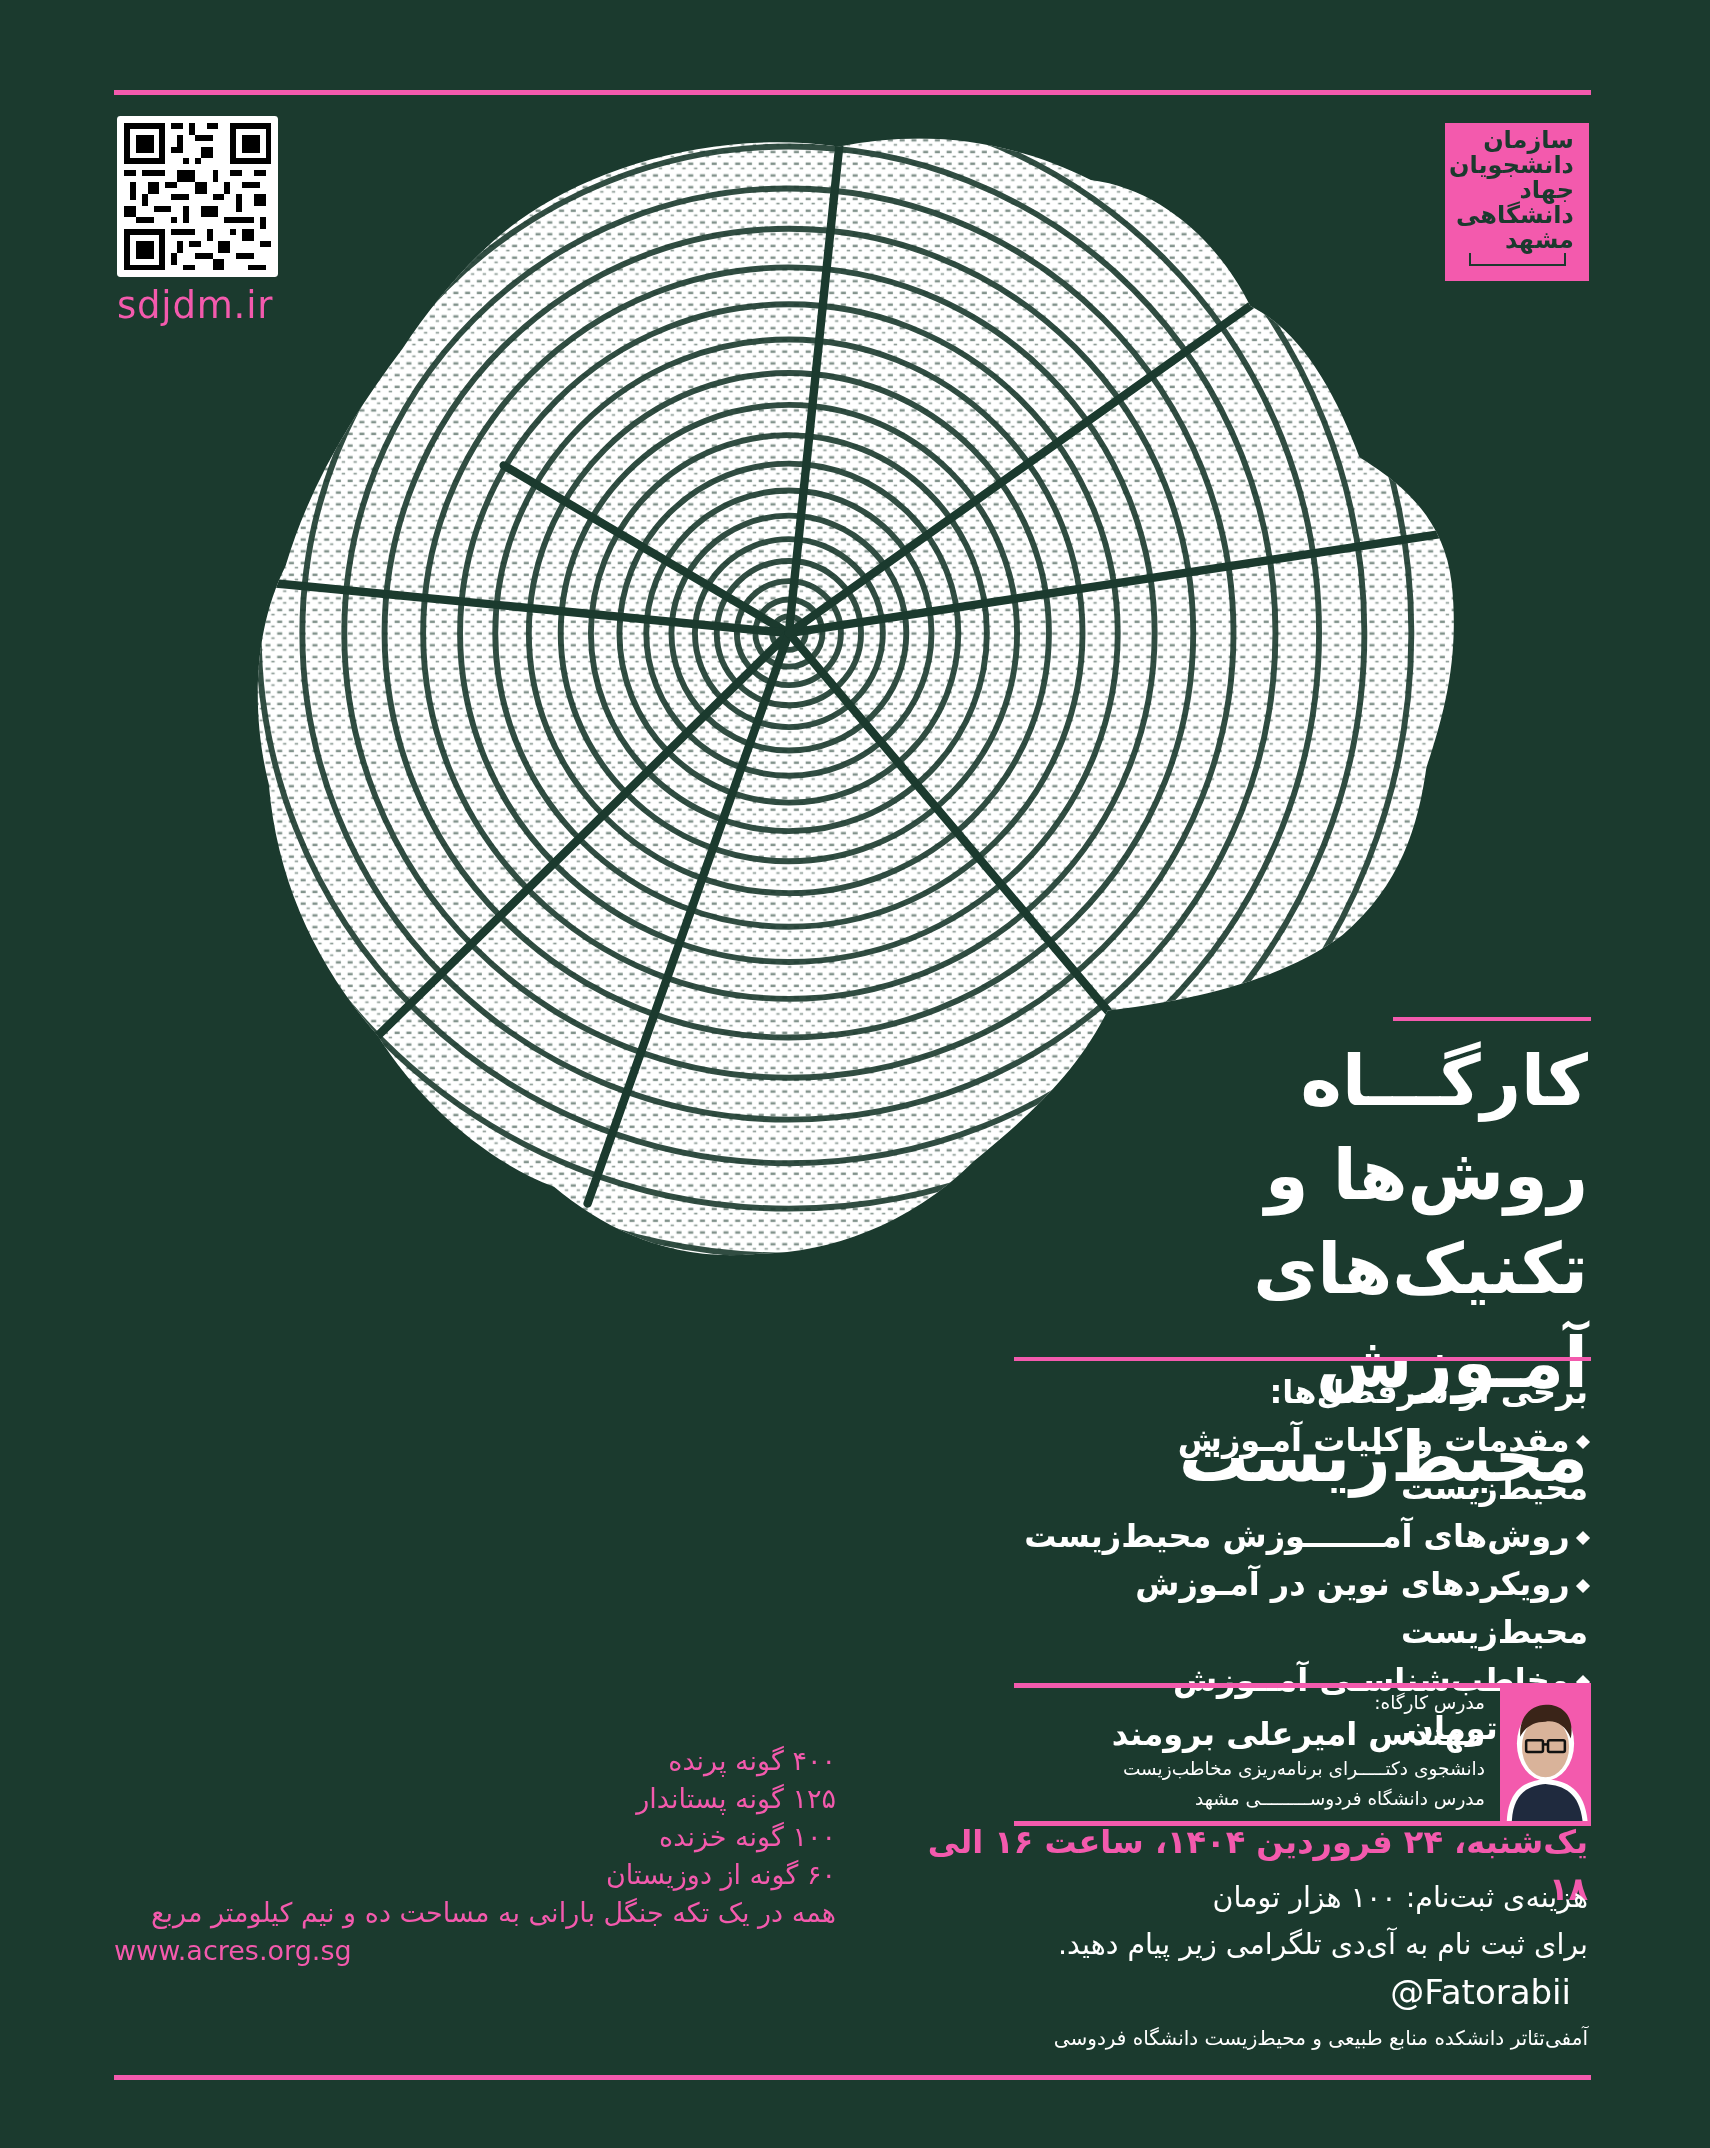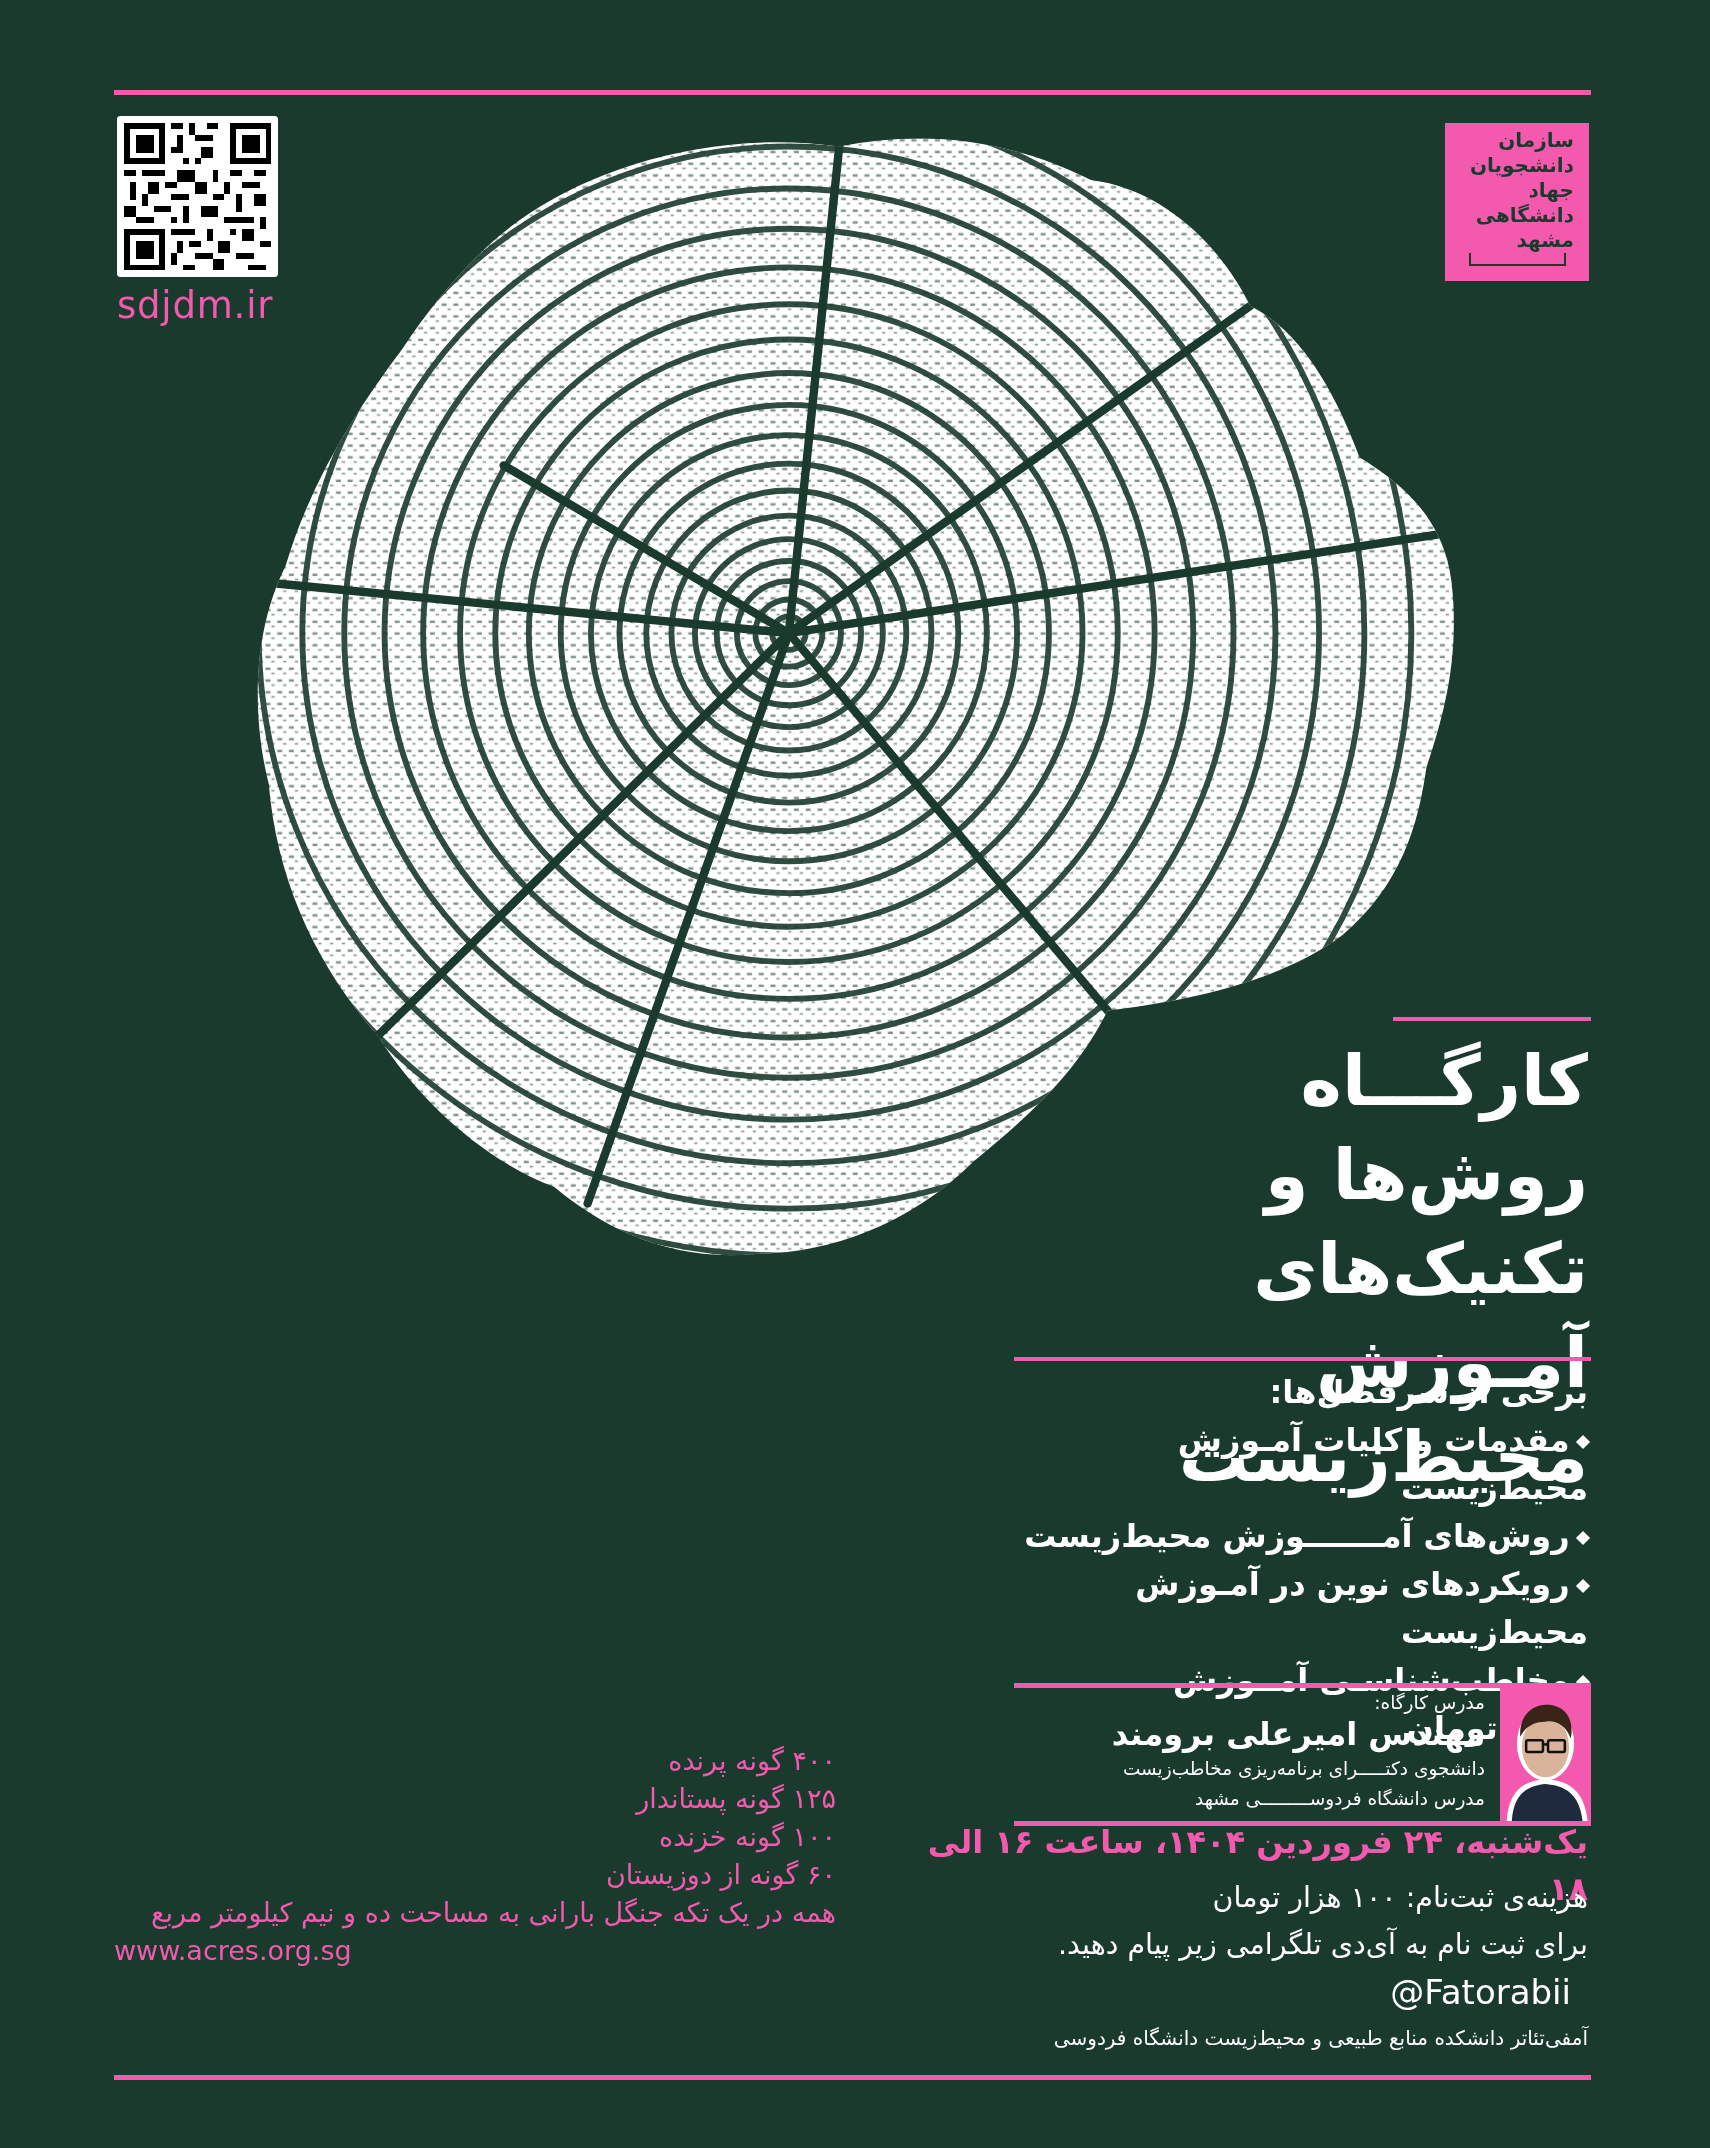--- a/index.html
+++ b/index.html
@@ -19,21 +19,21 @@
     .qr svg { width: 100%; height: 100%; display: block; }
     .site-url { position: absolute; left: 117px; top: 284px; width: 168px;
                 font-family: "DejaVu Sans", sans-serif; font-size: 37px; color: #f35aad; letter-spacing: 0.8px; }
 
     
     .logo { position: absolute; left: 1445px; top: 123px; width: 144px; height: 158px;
             background: #f35aad; box-sizing: border-box; }
     .logo-frame { position: absolute; left: 23.5px; top: 15px; right: 23.5px; bottom: 15px;
                   border: 2.5px solid #1b3a2e; border-top-width: 2.5px; }
     .logo-lines { position: absolute; left: 11.7px; right: 11.7px; top: 5px;
-                  color: #1b3a2e; font-size: 20px; line-height: 25px; font-weight: bold; background: #f35aad; padding: 0 3.4px; }
+                  color: #1b3a2e; font-size: 24px; line-height: 25px; font-weight: bold; background: #f35aad; padding: 0 3.4px; }
 
     
     .tree { position: absolute; left: 252px; top: 113px; width: 1208px; height: 1208px; }
 
     
     .title-rule-top { left: 1393px; top: 1017px; width: 198px; height: 4.2px; }
     .title { position: absolute; right: 123px; top: 1034px; width: 671px;
              font-size: 70px; font-weight: bold; line-height: 94px; color: #fff; }
     .section-rule { left: 1014px; top: 1357px; width: 577px; height: 4.2px; }
     .topics { position: absolute; right: 123px; top: 1368px; width: 587px;

